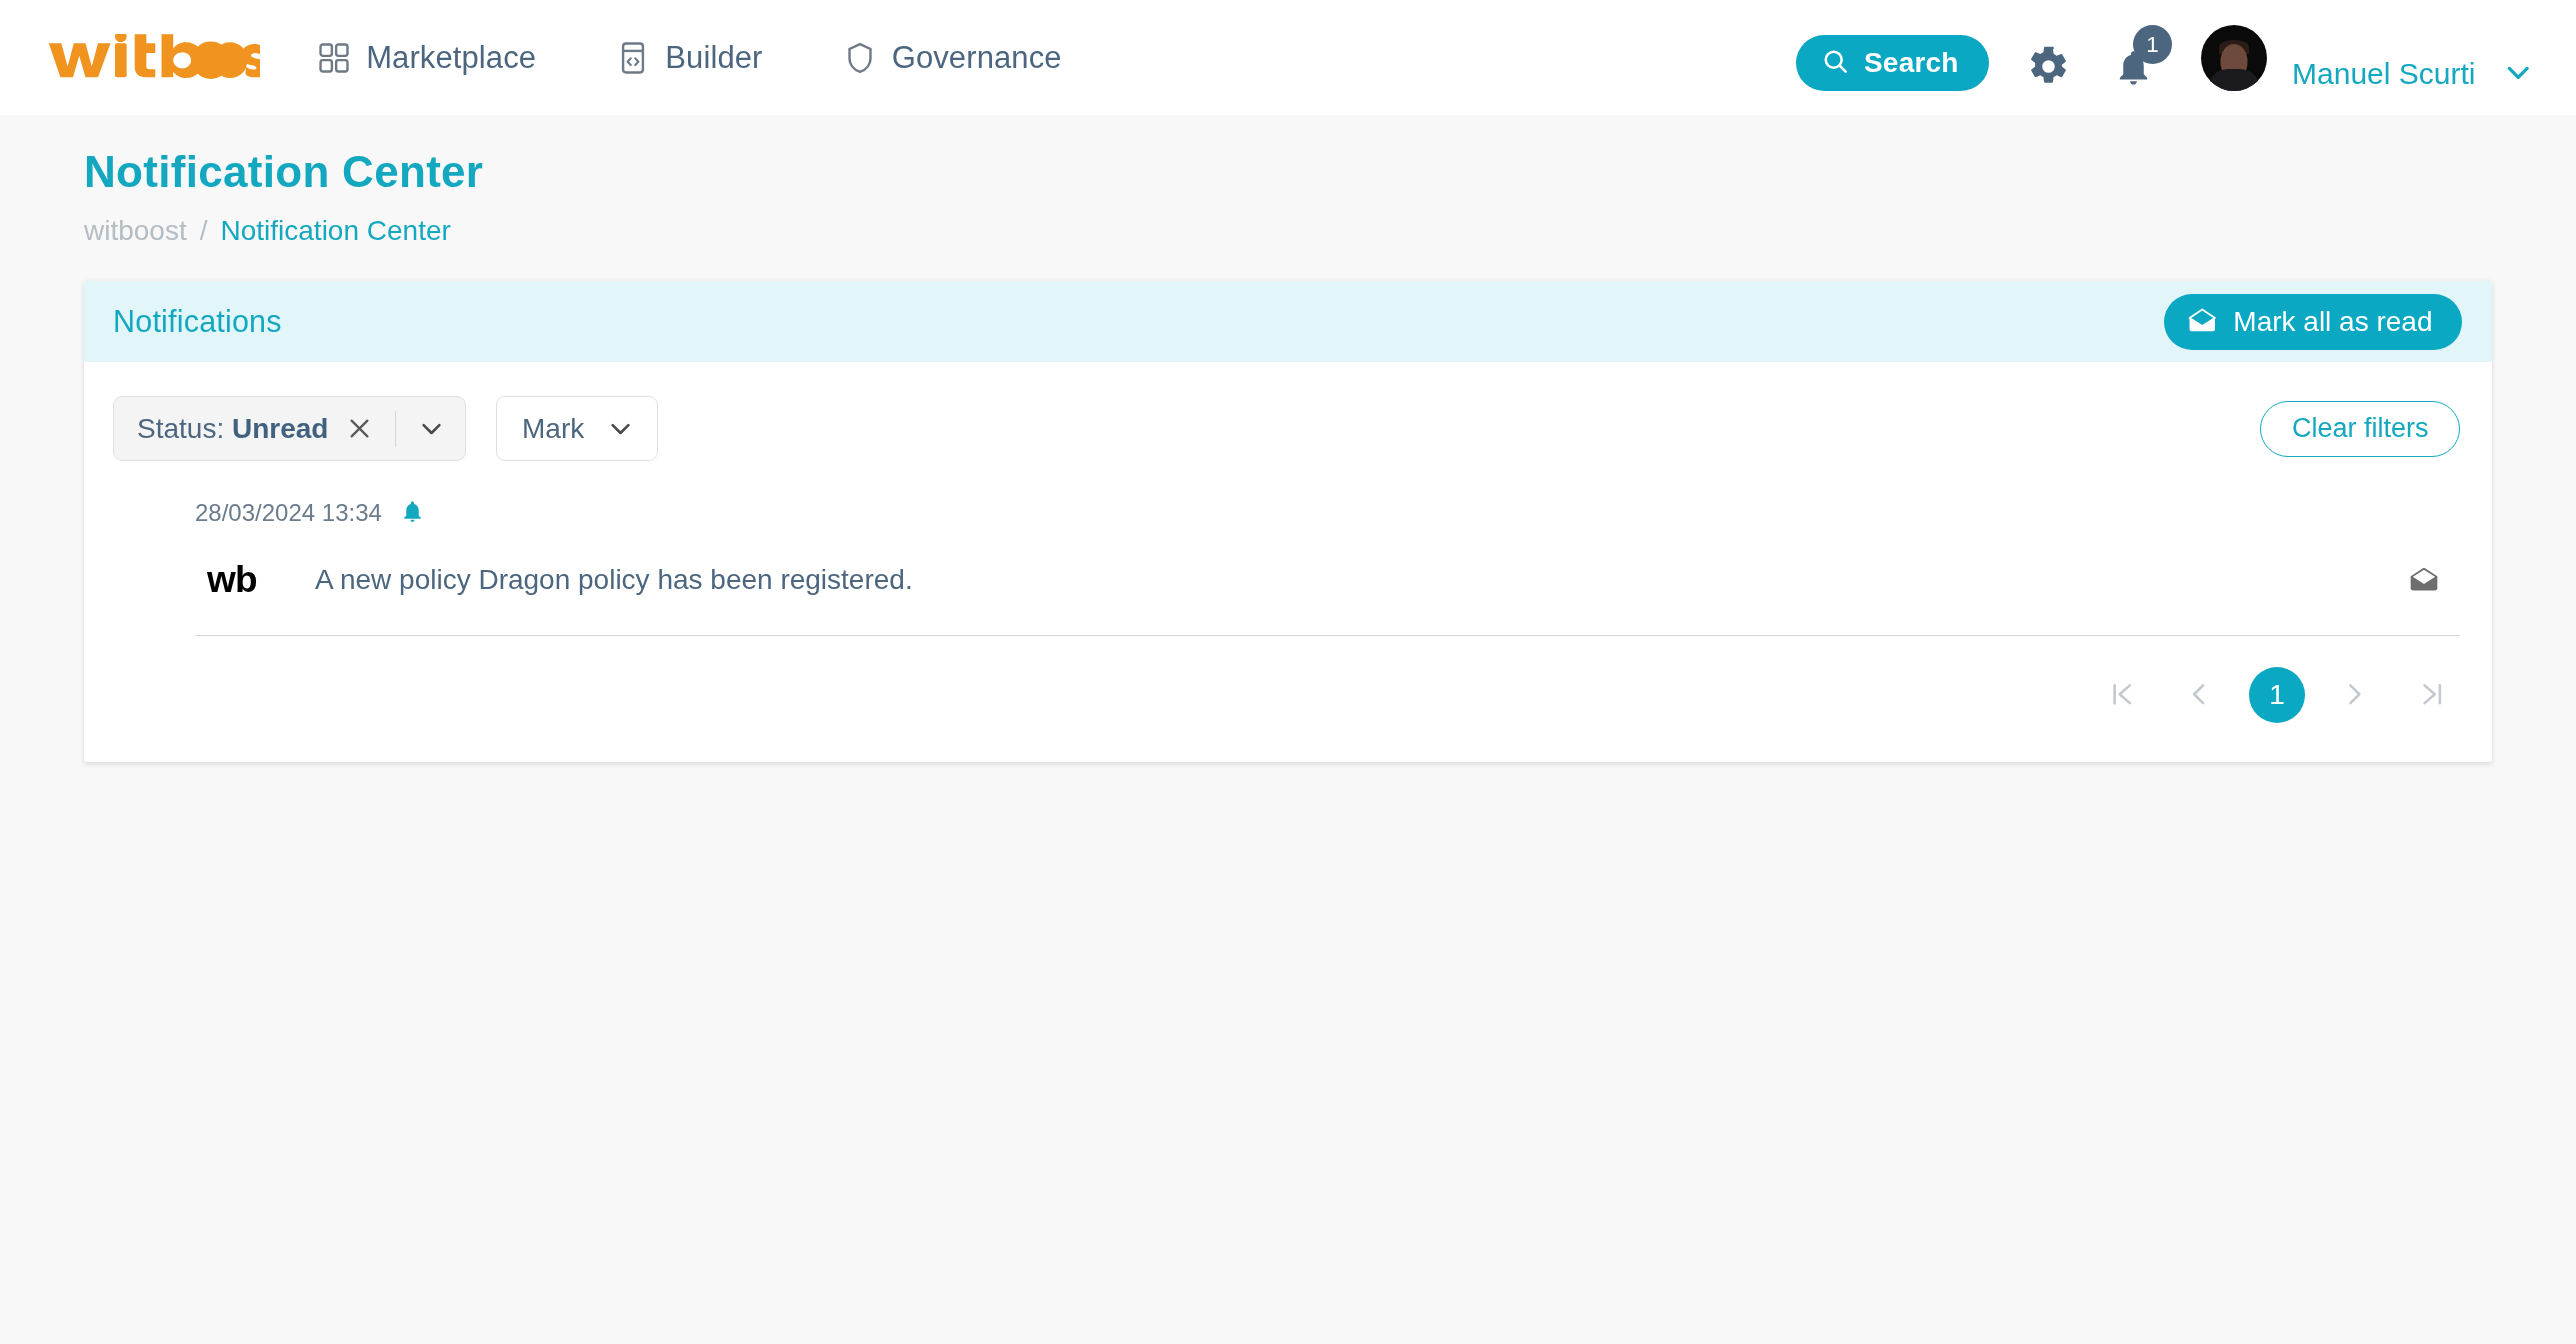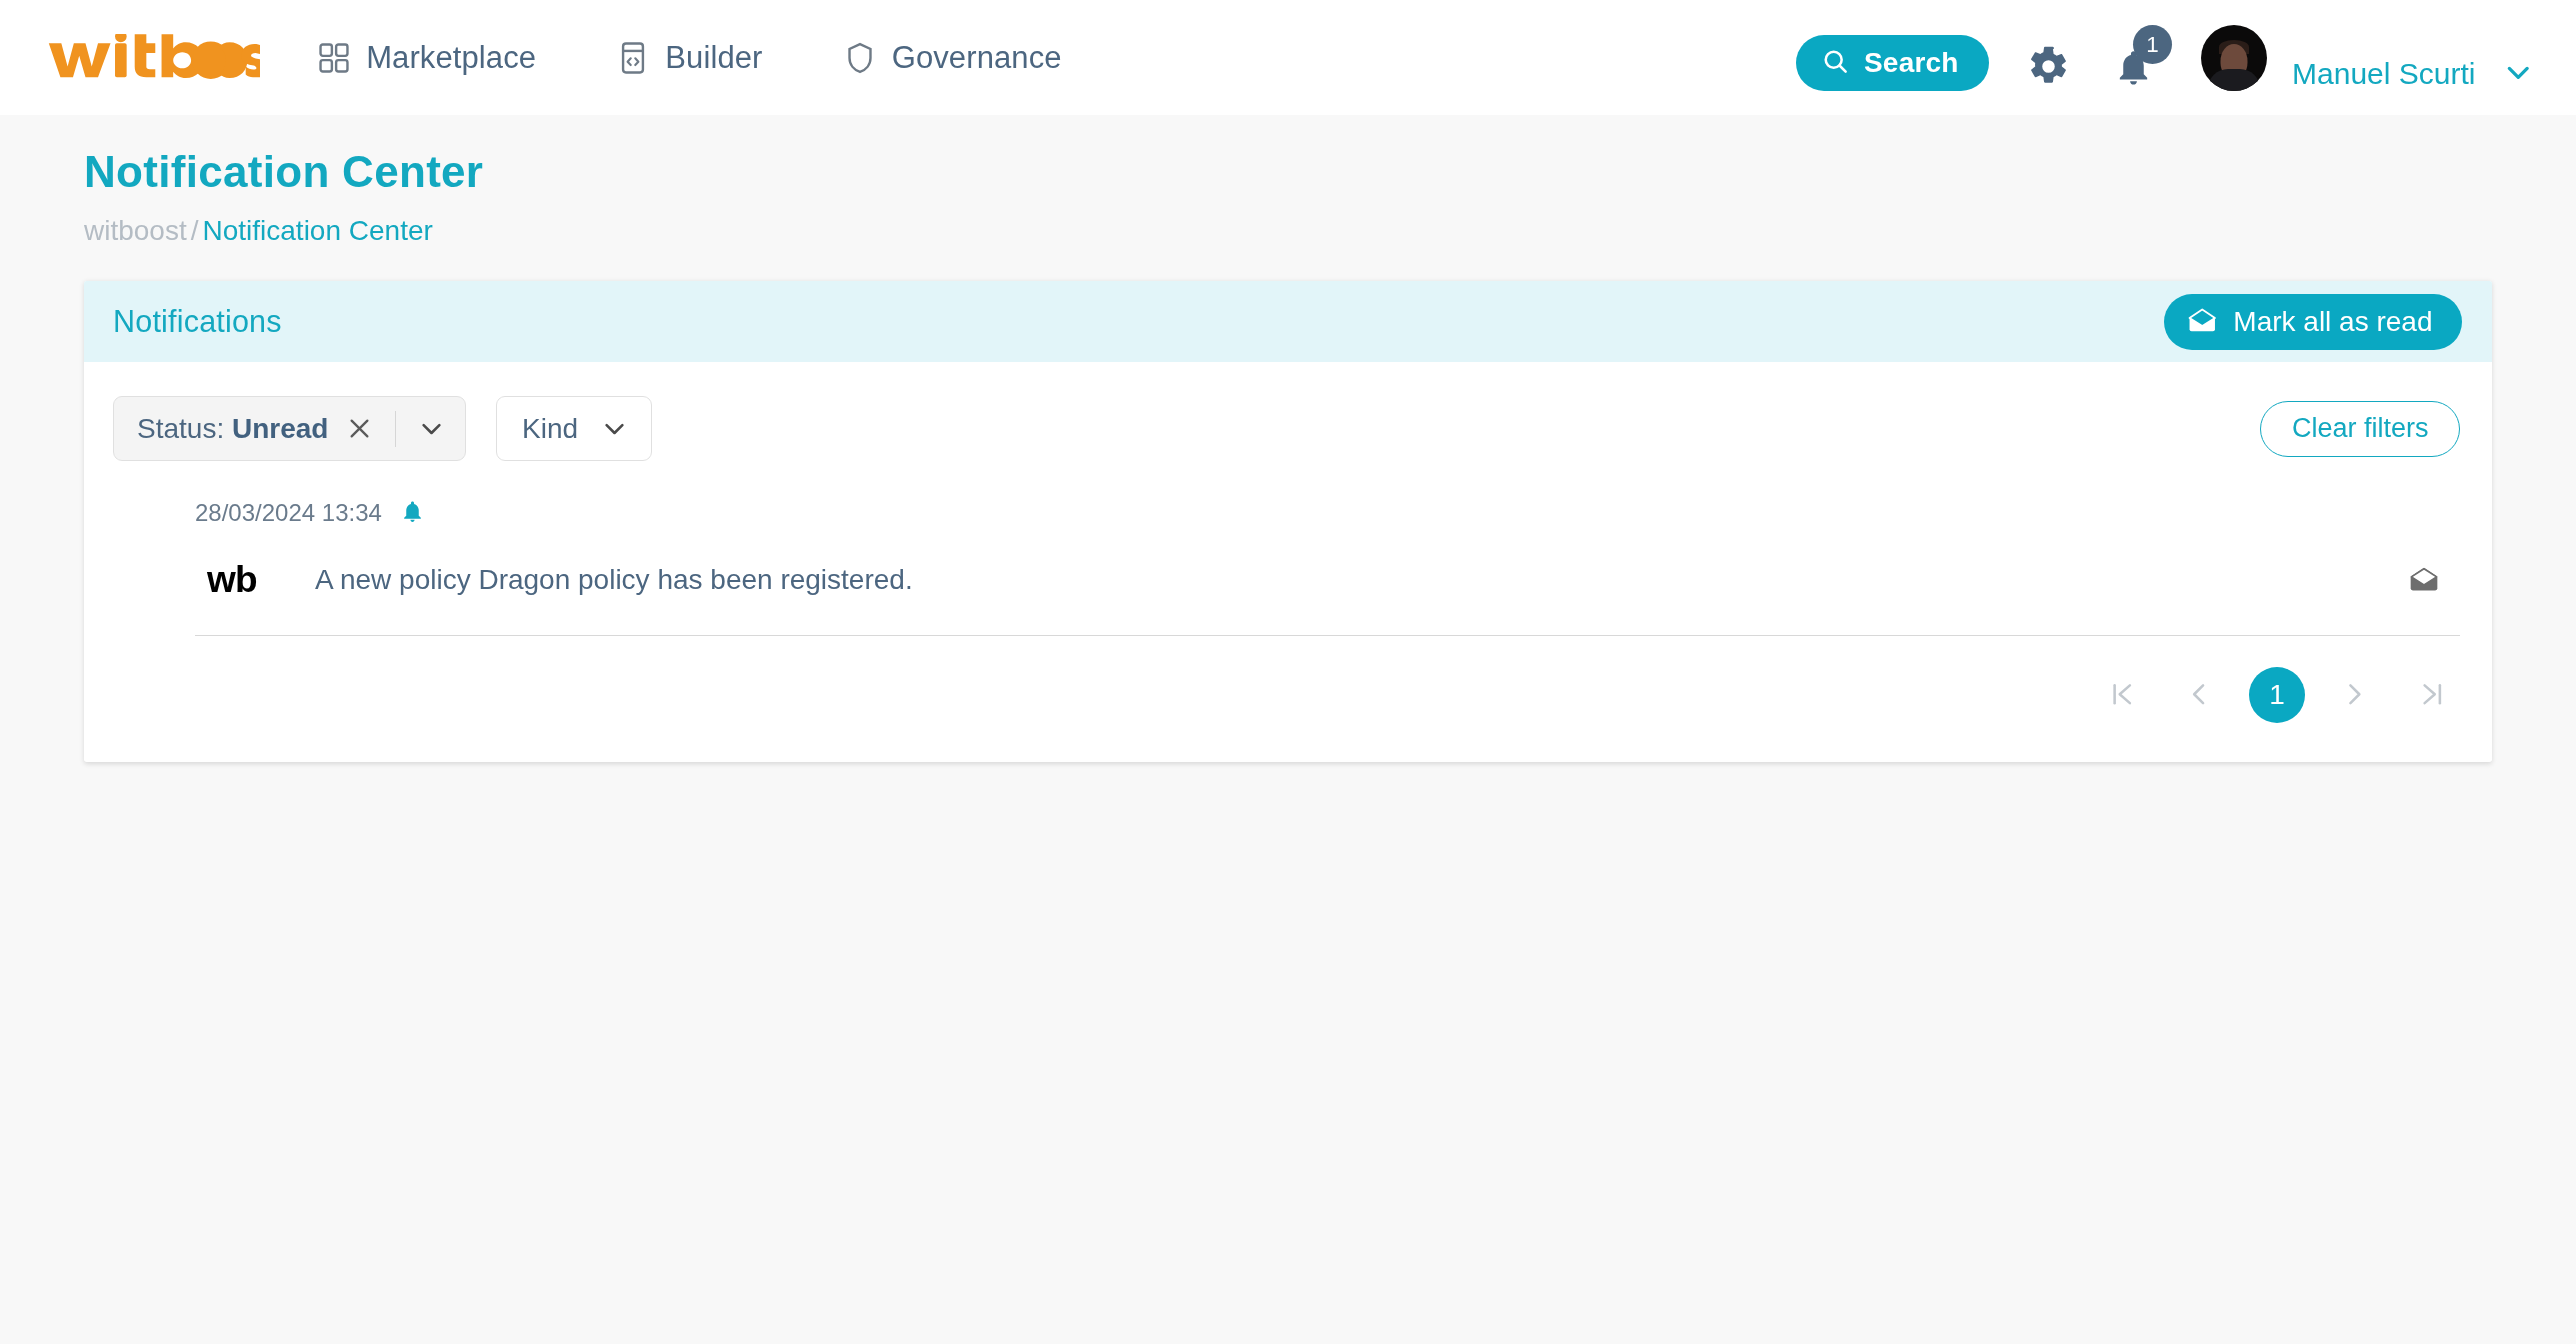--- a/index.html
+++ b/index.html
@@ -162,21 +162,21 @@
   .page-title {
     font-size: 44px;
     color: #13a8c0;
     font-weight: bold;
     letter-spacing: 0.3px;
     margin: 32px 0 0 0;
   }
   .breadcrumb {
     display: flex;
     align-items: center;
-    gap: 4px;
+    gap: 13px;
     margin-top: 18px;
     font-size: 28px;
   }
   .crumb-muted { color: #b4bcc4; cursor: pointer; }
   .crumb-sep { color: #b4bcc4; }
   .crumb-active { color: #13a8c0; cursor: pointer; }
 
   
   .card {
     margin-top: 34px;
@@ -492,21 +492,21 @@
         </span>
         <span class="chip-divider"></span>
         <span class="chip-caret">
           <svg width="27" height="27" viewBox="0 0 24 24" fill="none" stroke="#4a4a4a" stroke-width="2.3" stroke-linecap="round" stroke-linejoin="round">
             <polyline points="5,9 12,16 19,9"></polyline>
           </svg>
         </span>
       </div>
 
       <div class="chip chip-kind">
-        <span class="chip-text">Kind</span>
+        <span class="chip-text">Mark</span>
         <span class="chip-caret">
           <svg width="27" height="27" viewBox="0 0 24 24" fill="none" stroke="#4a4a4a" stroke-width="2.3" stroke-linecap="round" stroke-linejoin="round">
             <polyline points="5,9 12,16 19,9"></polyline>
           </svg>
         </span>
       </div>
 
       <button class="clear-filters">Clear filters</button>
     </div>
 

